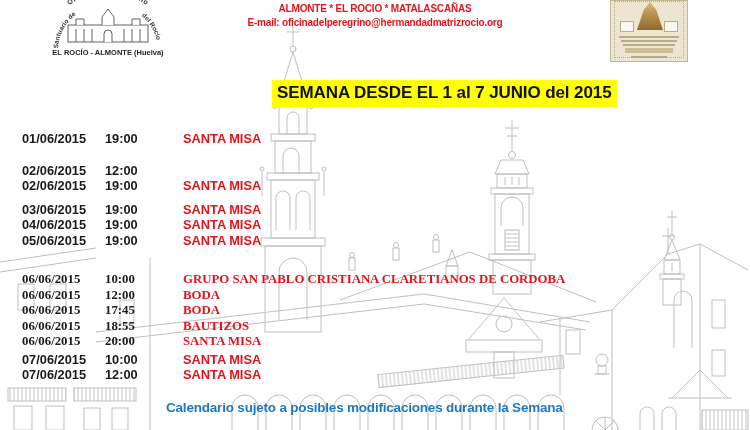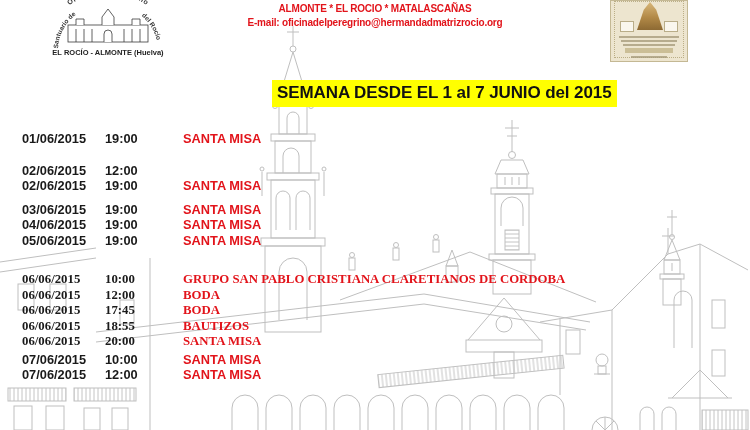--- a/index.html
+++ b/index.html
@@ -331,14 +331,15 @@
           <span class="event">SANTA MISA</span>
         </div>
         <div class="row">
           <span class="date">07/06/2015</span>
           <span class="time">12:00</span>
           <span class="event">SANTA MISA</span>
         </div>
       </div>
     </div>
 
+  <div class="footer">Calendario sujeto a posibles modificaciones durante la Semana</div>
 
 </div>
 
 </body></html>

